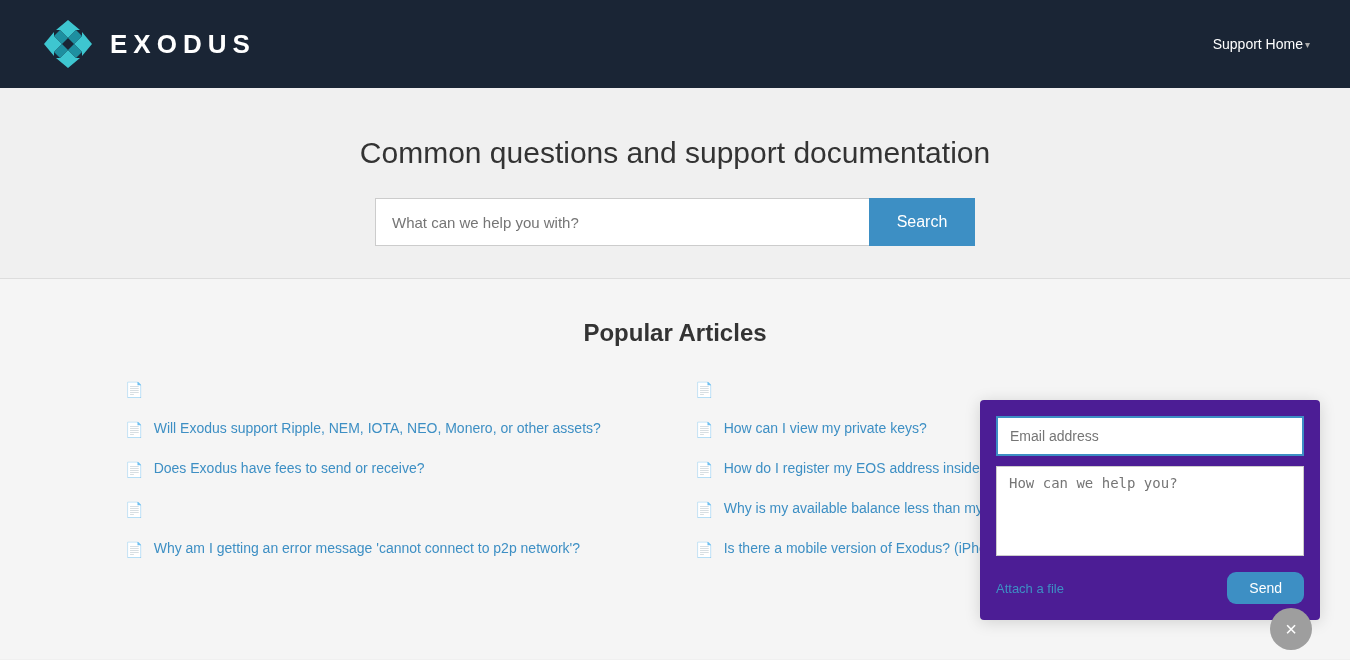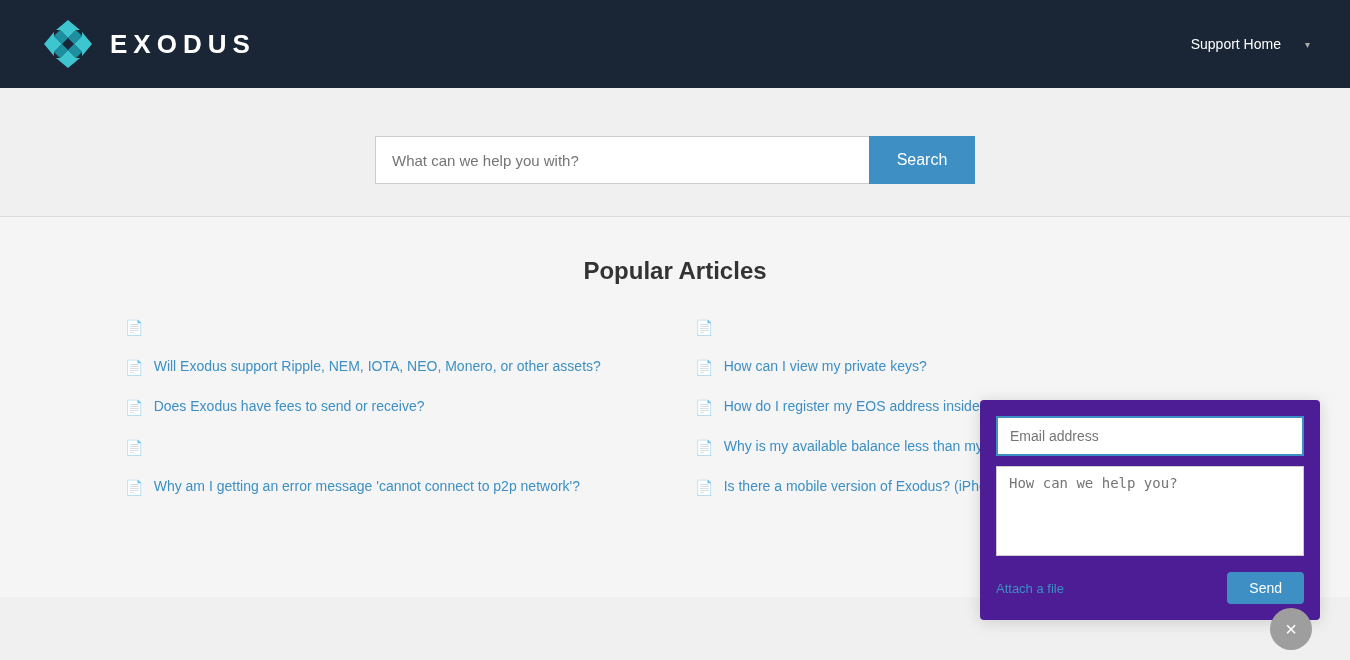--- a/index.html
+++ b/index.html
@@ -25,21 +25,21 @@
     }
     .logo-text {
       color: #ffffff;
       font-size: 26px;
       font-weight: 600;
       letter-spacing: 6px;
     }
     .header-nav {
       display: flex;
       align-items: center;
-      gap: 24px;
+      gap: 2px;
       color: #ffffff;
       font-size: 14px;
     }
     .header-nav a {
       color: #ffffff;
       text-decoration: none;
       font-size: 14px;
     }
     .nav-arrow {
       font-size: 10px;
@@ -168,21 +168,21 @@
       text-decoration: none;
       font-size: 13px;
     }
     .send-button {
       background: #3d8fc4;
       color: #fff;
       border: none;
       padding: 8px 22px;
       font-size: 14px;
       cursor: pointer;
-      border-radius: 4px;
+      border-radius: 9px;
     }
 
     
     .close-button {
       position: fixed;
       right: 38px;
       bottom: 10px;
       width: 42px;
       height: 42px;
       background: #9e9e9e;
@@ -214,20 +214,21 @@
     </svg>
     <span class="logo-text">EXODUS</span>
   </div>
   <nav class="header-nav">
     <a href="#">Support Home</a>
     <span class="nav-arrow">▾</span>
   </nav>
 </header>
 
 <section class="hero">
+  <h1 class="hero-title">Common questions and support documentation</h1>
   <div class="search-bar">
     <input type="text" class="search-input" placeholder="What can we help you with?" style="">
     <button class="search-button">Search</button>
   </div>
 </section>
 
 <main class="main">
   <h2 class="section-title">Popular Articles</h2>
   <div class="articles-grid">
 

